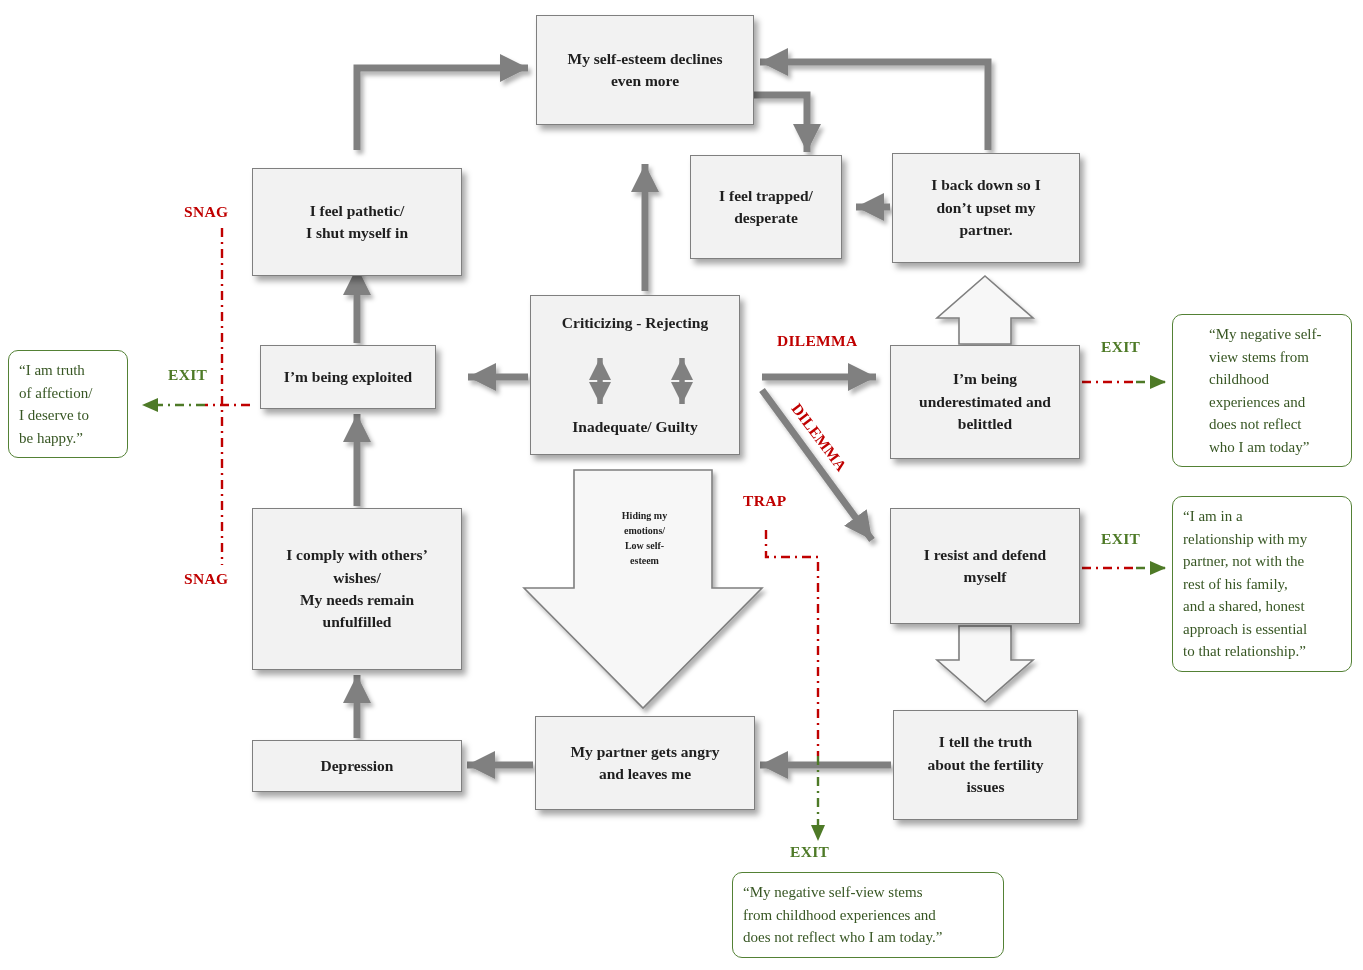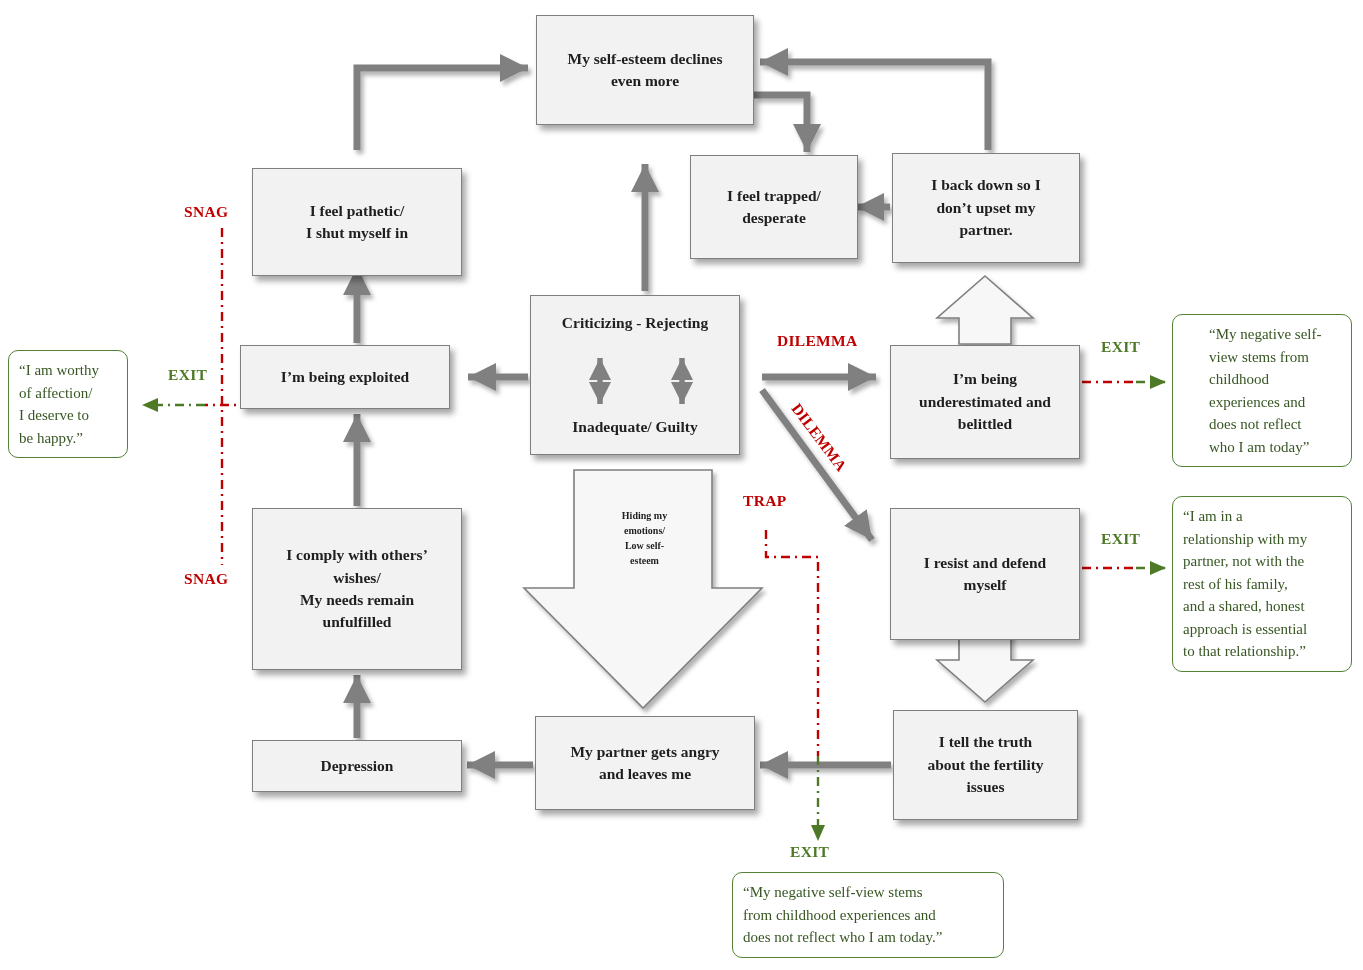--- a/index.html
+++ b/index.html
@@ -92,40 +92,40 @@
       <path class="dashgreen" marker-end="url(#mGreenHead)" d="M1136,568 L1165,568"></path>
       <path class="dashred" d="M766,530 L766,557 L818,557 L818,756"></path>
       <path class="dashgreen" marker-end="url(#mGreenHead)" d="M818,756 L818,840"></path>
     </g>
   </svg>
 
   <div class="box" style="left:536px;top:15px;width:218px;height:110px;">My self-esteem declines
 even more</div>
   <div class="box" style="left:252px;top:168px;width:210px;height:108px;">I feel pathetic/
 I shut myself in</div>
-  <div class="box" style="left:690px;top:155px;width:168px;height:104px;">I feel trapped/
+  <div class="box" style="left:690px;top:155px;width:152px;height:104px;">I feel trapped/
 desperate</div>
   <div class="box" style="left:892px;top:153px;width:188px;height:110px;">I back down so I
 don’t upset my
 partner.</div>
 
   <div class="box split" style="left:530px;top:295px;width:210px;height:160px;">
     <span>Criticizing - Rejecting</span>
     <span>Inadequate/ Guilty</span>
   </div>
 
-  <div class="box" style="left:240px;top:345px;width:210px;height:64px;text-align:center;">I’m being exploited</div>
+  <div class="box" style="left:260px;top:345px;width:176px;height:64px;text-align:center;">I’m being exploited</div>
   <div class="box" style="left:890px;top:345px;width:190px;height:114px;">I’m being
 underestimated and
 belittled</div>
   <div class="box" style="left:252px;top:508px;width:210px;height:162px;">I comply with others’
 wishes/
 My needs remain
 unfulfilled</div>
-  <div class="box" style="left:890px;top:508px;width:190px;height:132px;">I resist and defend
+  <div class="box" style="left:890px;top:508px;width:190px;height:116px;">I resist and defend
 myself</div>
   <div class="box" style="left:252px;top:740px;width:210px;height:52px;">Depression</div>
   <div class="box" style="left:535px;top:716px;width:220px;height:94px;">My partner gets angry
 and leaves me</div>
   <div class="box" style="left:893px;top:710px;width:185px;height:110px;">I tell the truth
 about the fertility
 issues</div>
 
   <div class="freetext" style="left:562px;top:508px;width:165px;">Hiding my
 emotions/
@@ -134,21 +134,21 @@
 
   <svg class="overlay" width="1363" height="970" viewBox="0 0 1363 970">
     <g>
       <path class="solid" stroke-width="5.5" marker-end="url(#mGray)" d="M600,380 L600,358"></path>
       <path class="solid" stroke-width="5.5" marker-end="url(#mGray)" d="M600,380 L600,404"></path>
       <path class="solid" stroke-width="5.5" marker-end="url(#mGray)" d="M682,380 L682,358"></path>
       <path class="solid" stroke-width="5.5" marker-end="url(#mGray)" d="M682,380 L682,404"></path>
     </g>
   </svg>
 
-  <div class="quote" style="left:8px;top:350px;width:120px;">“I am worthy
+  <div class="quote" style="left:8px;top:350px;width:120px;">“I am truth
 of affection/
 I deserve to
 be happy.”</div>
   <div class="quote" style="left:1172px;top:314px;width:180px;padding-left:36px;">“My negative self-
 view stems from
 childhood
 experiences and
 does not reflect
 who I am today”</div>
   <div class="quote" style="left:1172px;top:496px;width:180px;">“I am in a

